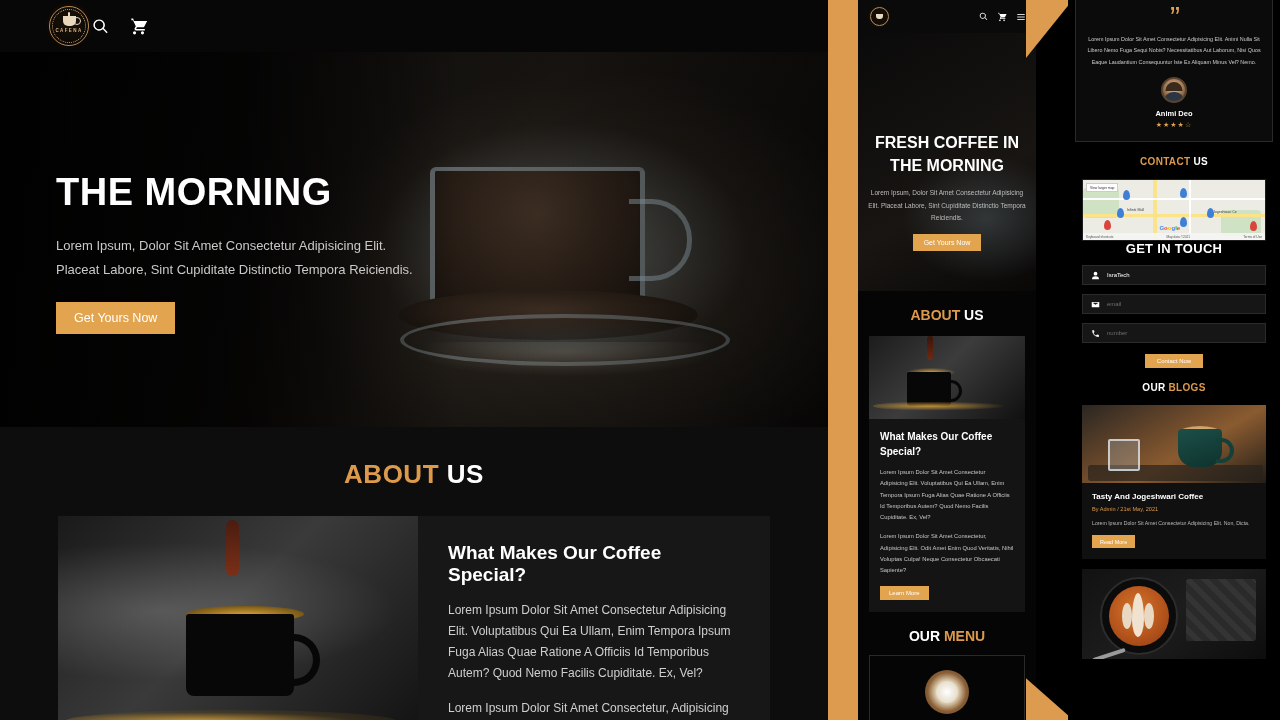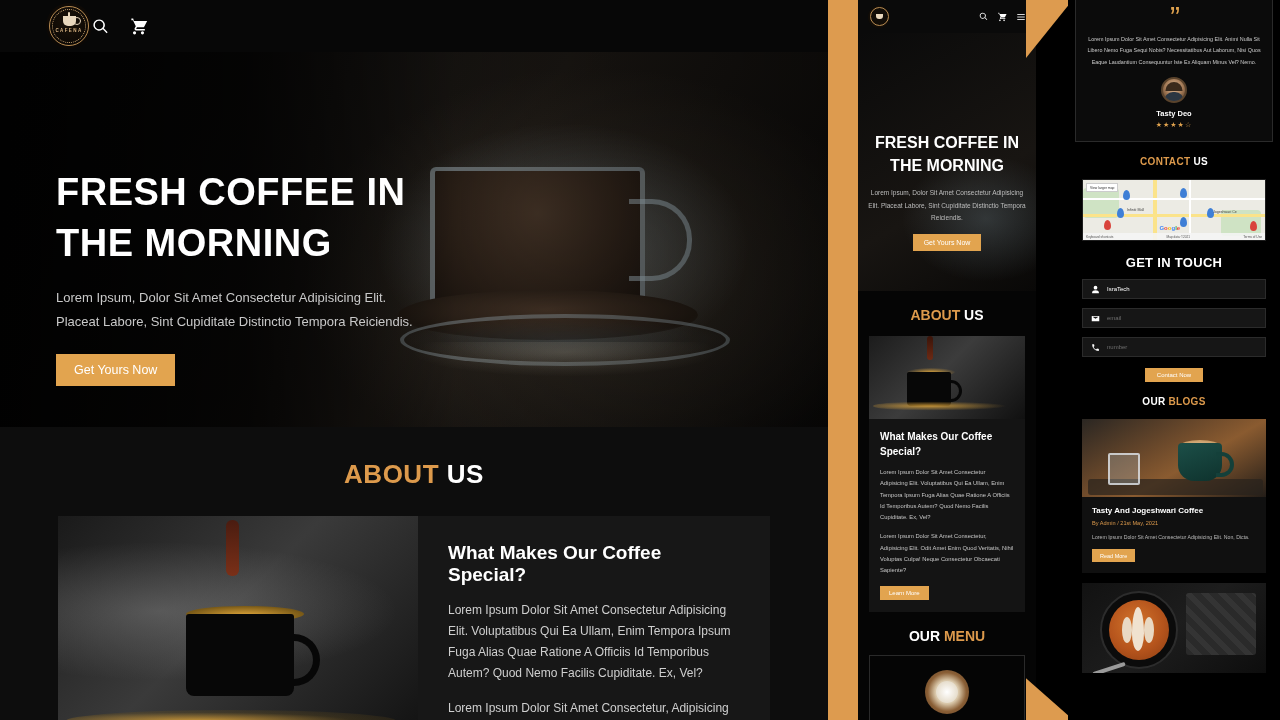--- a/index.html
+++ b/index.html
@@ -138,21 +138,21 @@
      background:#ecebe4; border:1px solid #1e1e1e; }
   .map-road { position:absolute; background:#fbe38a; }
   .map-road2 { position:absolute; background:#fff; }
   .map-green { position:absolute; background:#cfe3c4; border-radius:4px; }
   .map-pin { position:absolute; width:7px; height:10px; border-radius:50% 50% 50% 50%/60% 60% 40% 40%; }
   .map-label { position:absolute; font-size:3.6px; color:#444; }
   .map-topbar { position:absolute; left:3px; top:3px; background:#fff; border:1px solid #ccc; font-size:3.4px; color:#333; padding:1.5px 3px; }
   .map-foot { position:absolute; left:0; right:0; bottom:0; height:7px; background:rgba(245,245,245,.88); font-size:3.2px; color:#555; display:flex; justify-content:space-between; align-items:center; padding:0 3px; }
   .map-g { position:absolute; left:42%; bottom:9px; font-size:6px; font-weight:bold; }
 
-  .m-touch { margin-top:14px; text-align:center; }
+  .m-touch { text-align:center; }
   .m-touch-h { font-size:13px; font-weight:bold; color:#fff; letter-spacing:.3px; }
   .m-field { margin:9px 14px 0; background:#161616; border:1px solid #2b2b2b; height:20px; display:flex; align-items:center; padding:0 8px; gap:7px; }
   .m-field-ic { width:9px; height:9px; fill:#fff; flex:none; }
   .m-field-txt { font-size:6px; color:#ffffff; }
   .m-field-txt.ph { color:#6e6e6e; }
   .m-contact-btn { display:inline-block; margin-top:11px; background:#e2a44f; color:#fff; font-size:6px; padding:4px 12px; border:none; cursor:pointer; }
 
   .m-blog { margin:12px 14px 0; background:#101010; }
   .m-blog-img { height:78px; position:relative; overflow:hidden;
      background:linear-gradient(150deg,#2a2622 0%, #6d4a2b 40%, #8a5b30 58%, #231d18 100%); }
@@ -209,21 +209,20 @@
     <div class="d-hero">
       <div class="hero-photo">
         <div class="hero-cup"></div>
         <div class="hero-beanpile"></div>
         <div class="hero-saucer"></div>
         <div class="hero-cloth"></div>
       </div>
       <div class="hero-shade"></div>
       <div class="hero-copy">
         <div class="hero-h1">
-          <div>FRESH COFFEE IN</div>
           <div>THE MORNING</div>
         </div>
         <p class="hero-p">Lorem Ipsum, Dolor Sit Amet Consectetur Adipisicing Elit. Placeat Labore, Sint Cupiditate Distinctio Tempora Reiciendis.</p>
         <button class="btn-orange">Get Yours Now</button>
       </div>
     </div>
 
     <div class="d-about">
       <h2 class="sec-title">
         <span class="hl">ABOUT</span>
@@ -316,21 +315,21 @@
   <div class="wedge-bot"></div>
 
   <div class="mobile">
 
     <div class="m-quote-card">
       <div class="m-quote-mark">”</div>
       <p class="m-quote-p">Lorem Ipsum Dolor Sit Amet Consectetur Adipisicing Elit. Animi Nulla Sit Libero Nemo Fuga Sequi Nobis? Necessitatibus Aut Laborum, Nisi Quos Eaque Laudantium Consequuntur Iste Ex Aliquam Minus Vel? Nemo.</p>
       <div class="m-avatar">
         <div class="m-avatar-hair"></div>
       </div>
-      <div class="m-name">Tasty Deo</div>
+      <div class="m-name">Animi Deo</div>
       <div class="m-stars">★★★★☆</div>
     </div>
 
     <div class="m-sec">
       <h2 class="m-sec-title">
         <span class="hl">CONTACT</span>
         <span>US</span>
       </h2>
 
       <div class="m-map">

